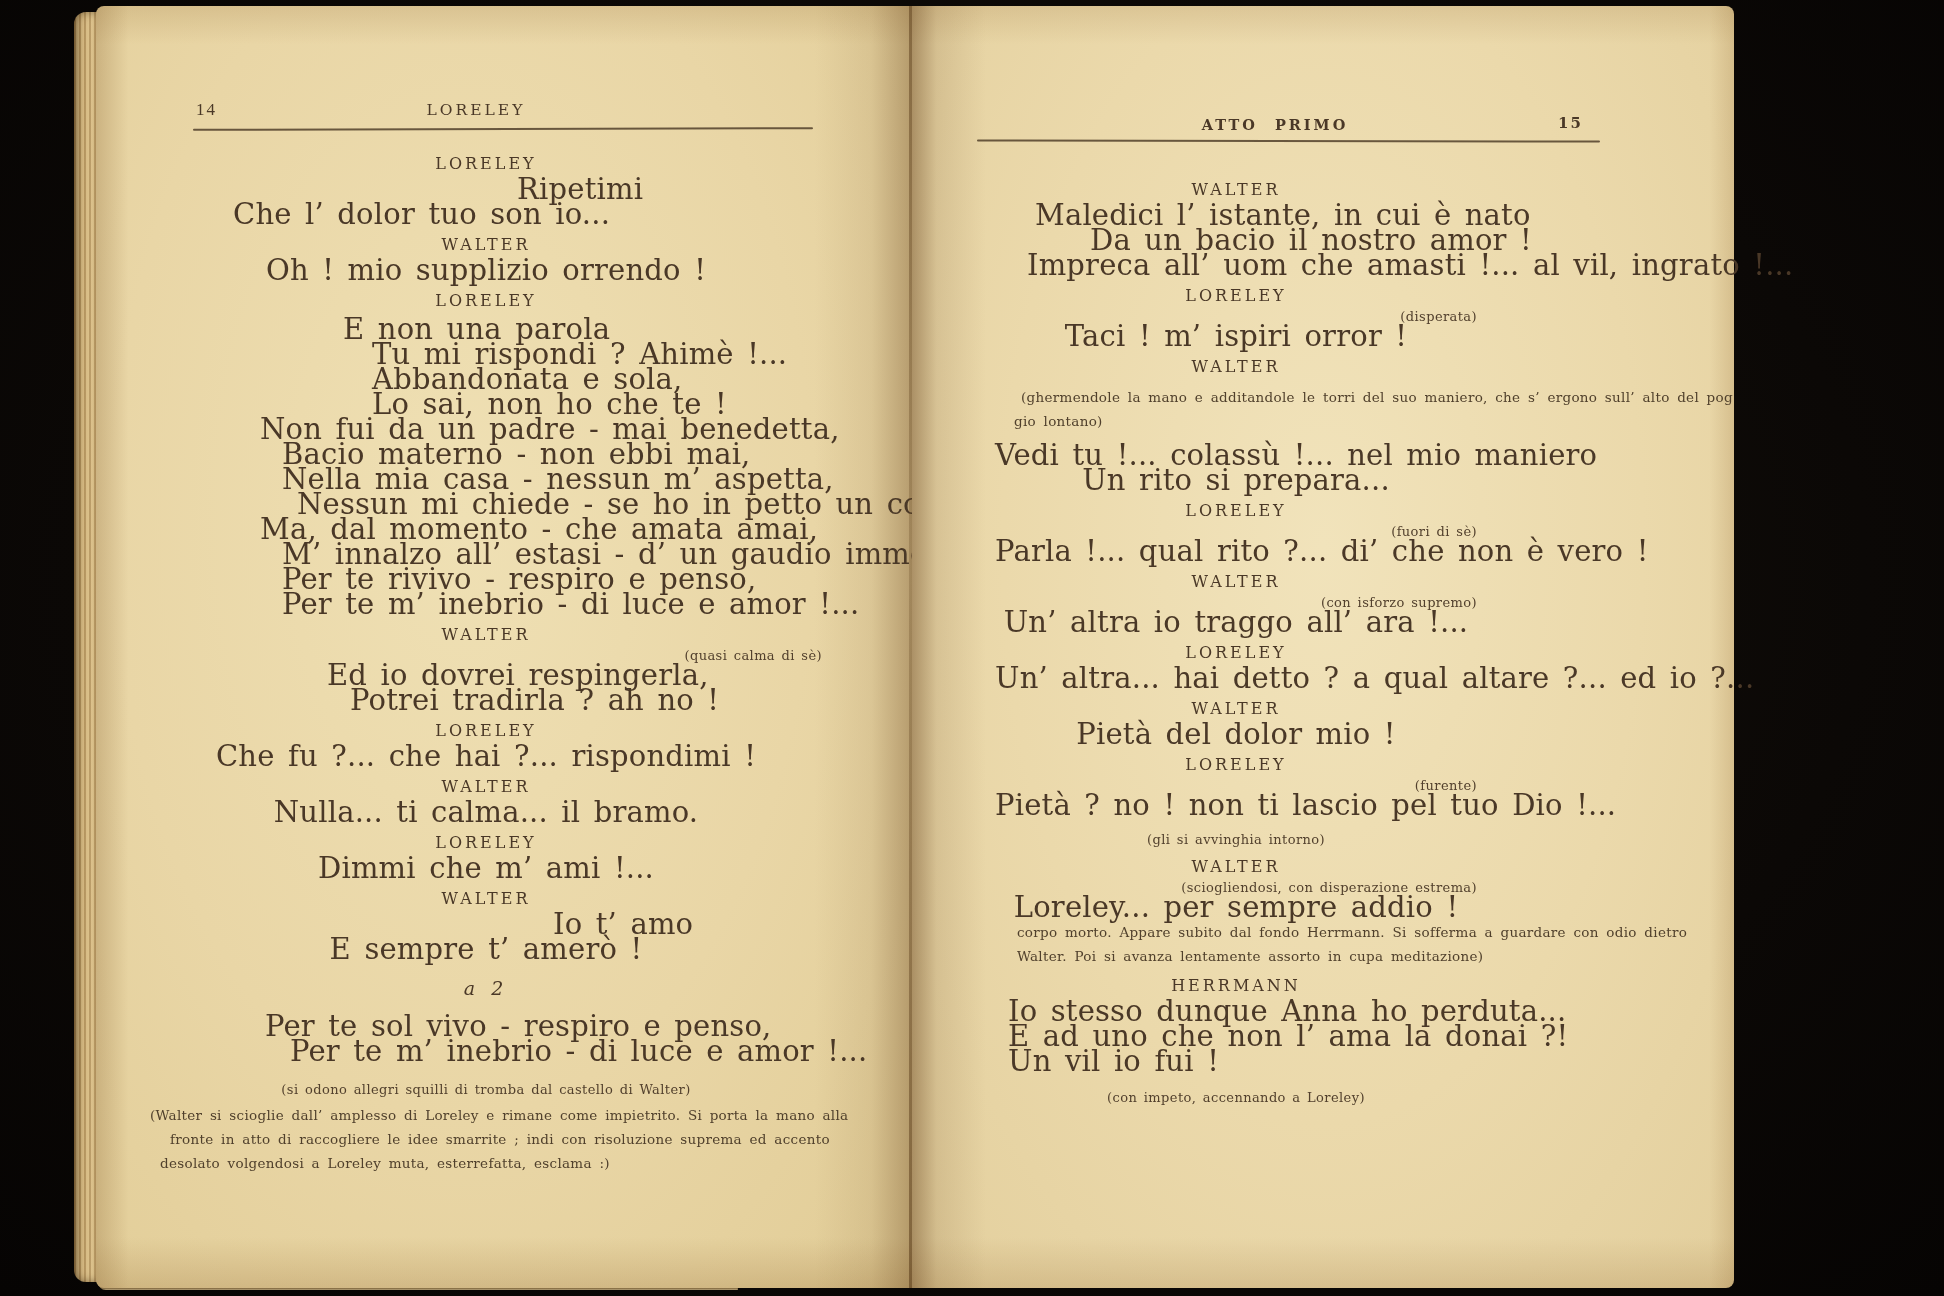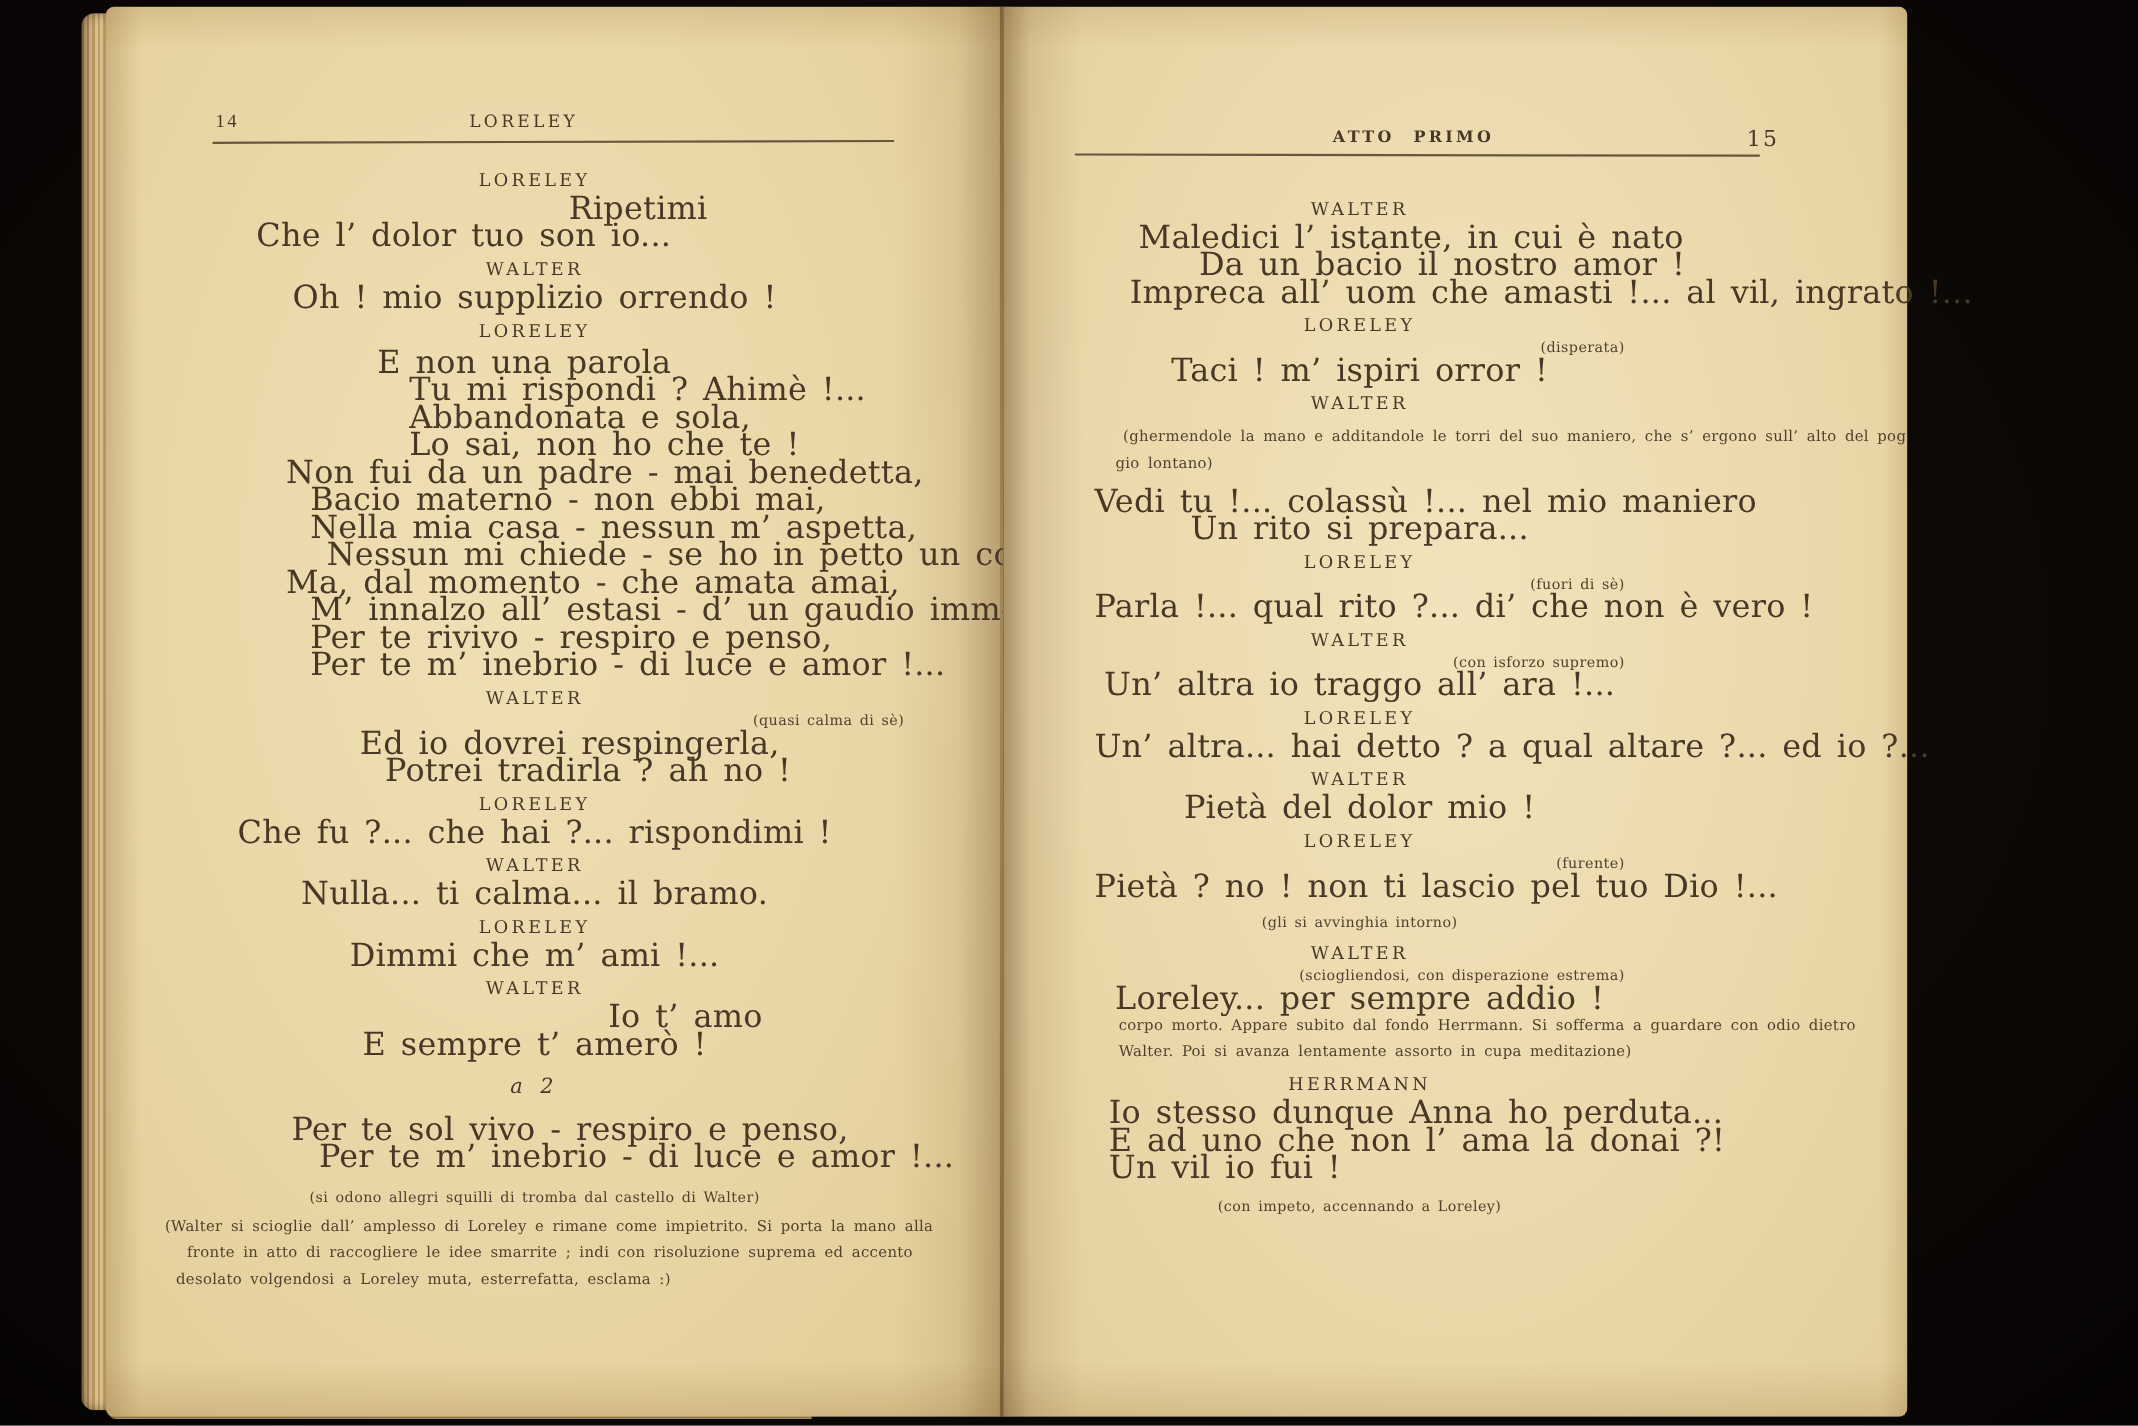--- a/index.html
+++ b/index.html
@@ -41,24 +41,24 @@
       linear-gradient(to bottom, rgba(150,110,55,.18), rgba(150,110,55,0) 3%, rgba(150,110,55,0) 96%, rgba(150,110,55,.22)),
       radial-gradient(ellipse at 50% 42%, #f1e3bb 0%, #ebd9ab 55%, #e3cf9d 100%);
   }
   .crease{
     position:absolute;left:835px;top:0;width:4px;height:1282px;
     background:linear-gradient(to bottom, rgba(85,55,22,.50), rgba(85,55,22,.22) 45%, rgba(85,55,22,.55));
   }
   
   .pgnum{position:absolute;font-size:17px;letter-spacing:2px;}
   .pl .pgnum{left:100px;top:94px;font-family:Liberation Serif, serif;}
-  .pr .pgnum{left:676px;top:108px;font-weight:normal;font-size:20px;}
+  .pr .pgnum{left:646px;top:108px;font-weight:bold;font-size:15px;}
   .runtitle{position:absolute;text-align:center;letter-spacing:3px;font-size:15.5px;word-spacing:9px;}
   .pl .runtitle{left:70px;width:620px;top:95px;}
-  .pr .runtitle{left:63px;width:620px;top:110px;font-weight:bold;font-size:14.5px;}
+  .pr .runtitle{left:53px;width:620px;top:110px;font-weight:bold;font-size:14.5px;}
   .rule{position:absolute;height:2px;background:#51402a;opacity:.85;border-radius:1px;}
   .pl .rule{left:97px;top:122px;width:620px;transform:rotate(-.15deg);}
   .pr .rule{left:65px;top:134px;width:623px;height:1.6px;transform:rotate(.1deg);}
   
   .content{position:absolute;}
   .pl .content{left:54px;right:90px;top:140px;}
   .pr .content{left:83px;right:257px;top:166px;}
   .ln{white-space:nowrap;}
   .v{font-size:29px;line-height:25px;word-spacing:4px;letter-spacing:.2px;}
   .spk{text-align:center;font-size:16px;line-height:20px;letter-spacing:3px;margin:8px 0 3px 0;word-spacing:6px;}

